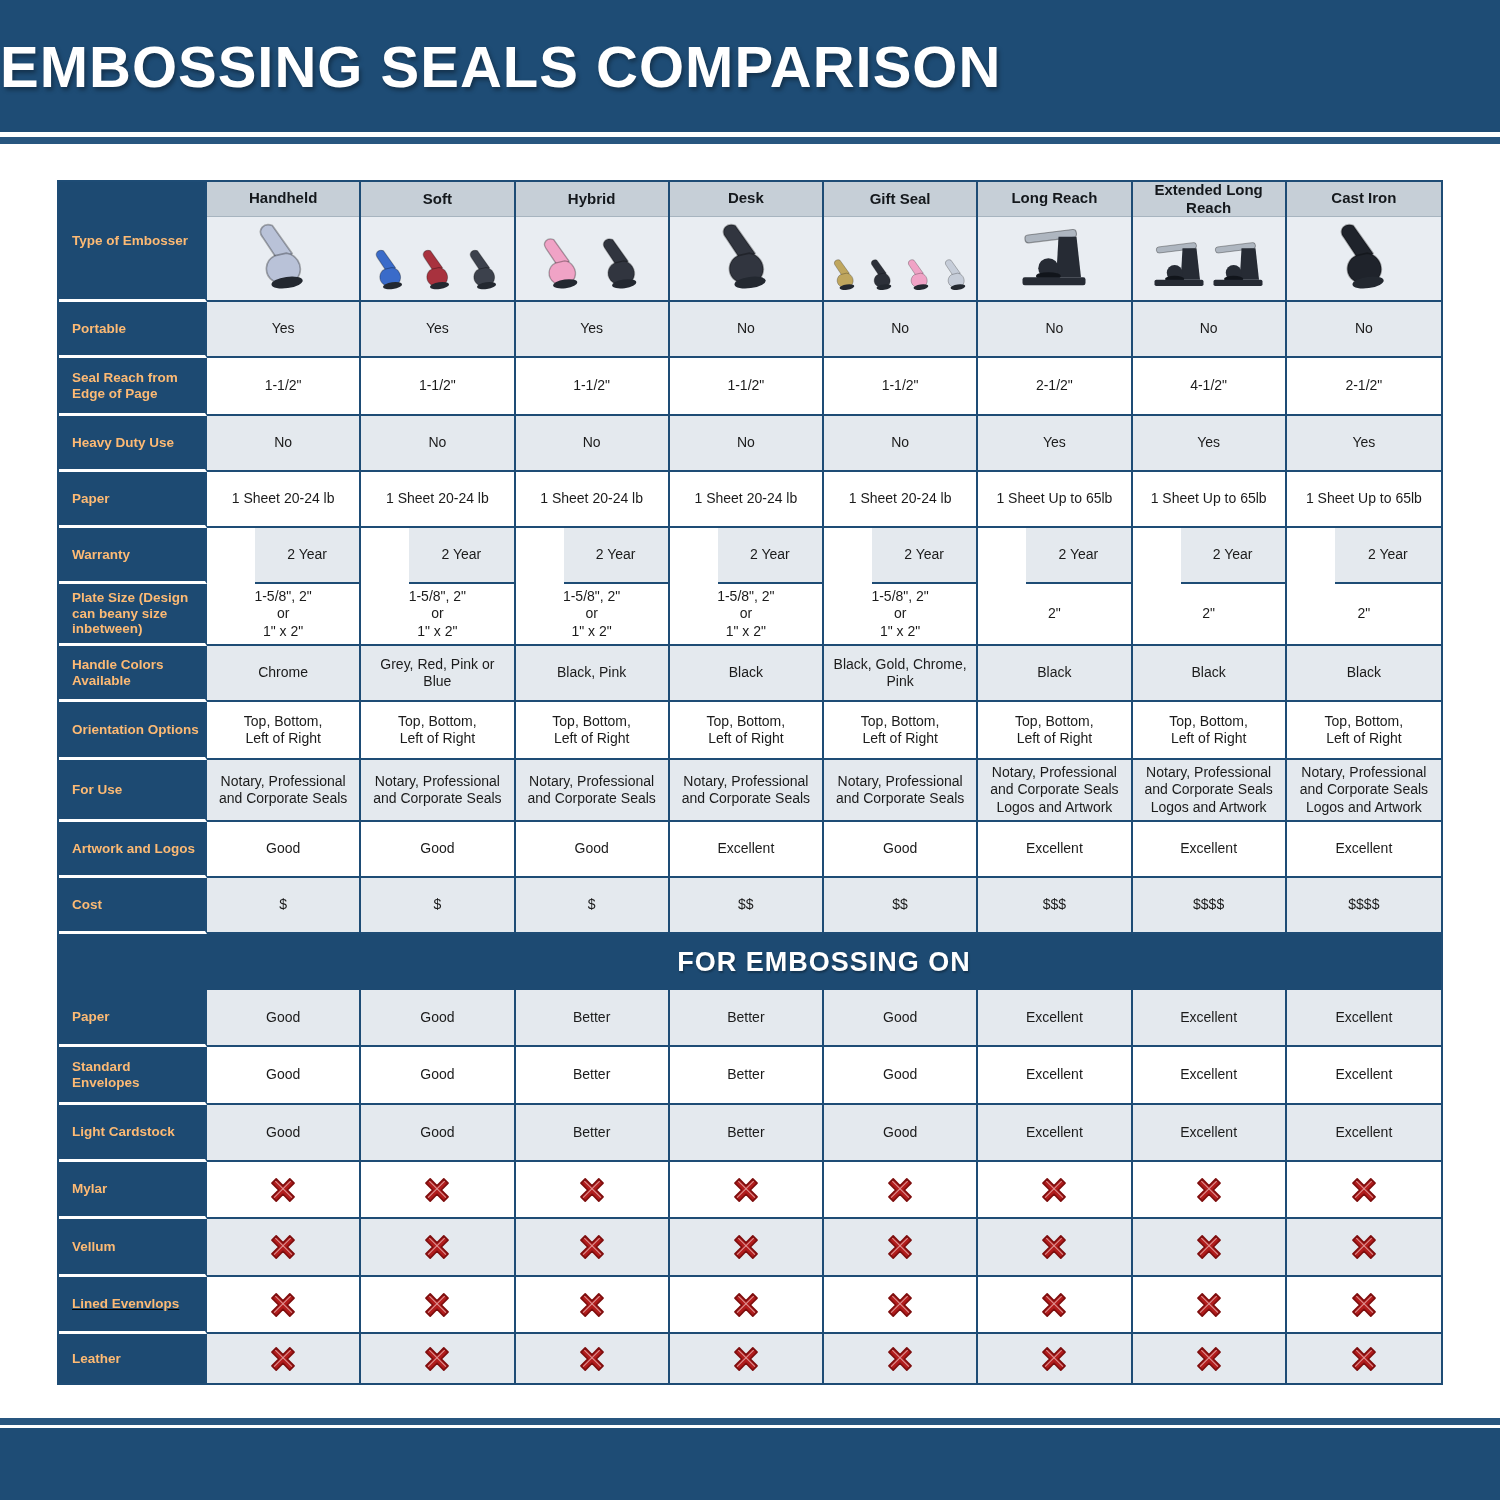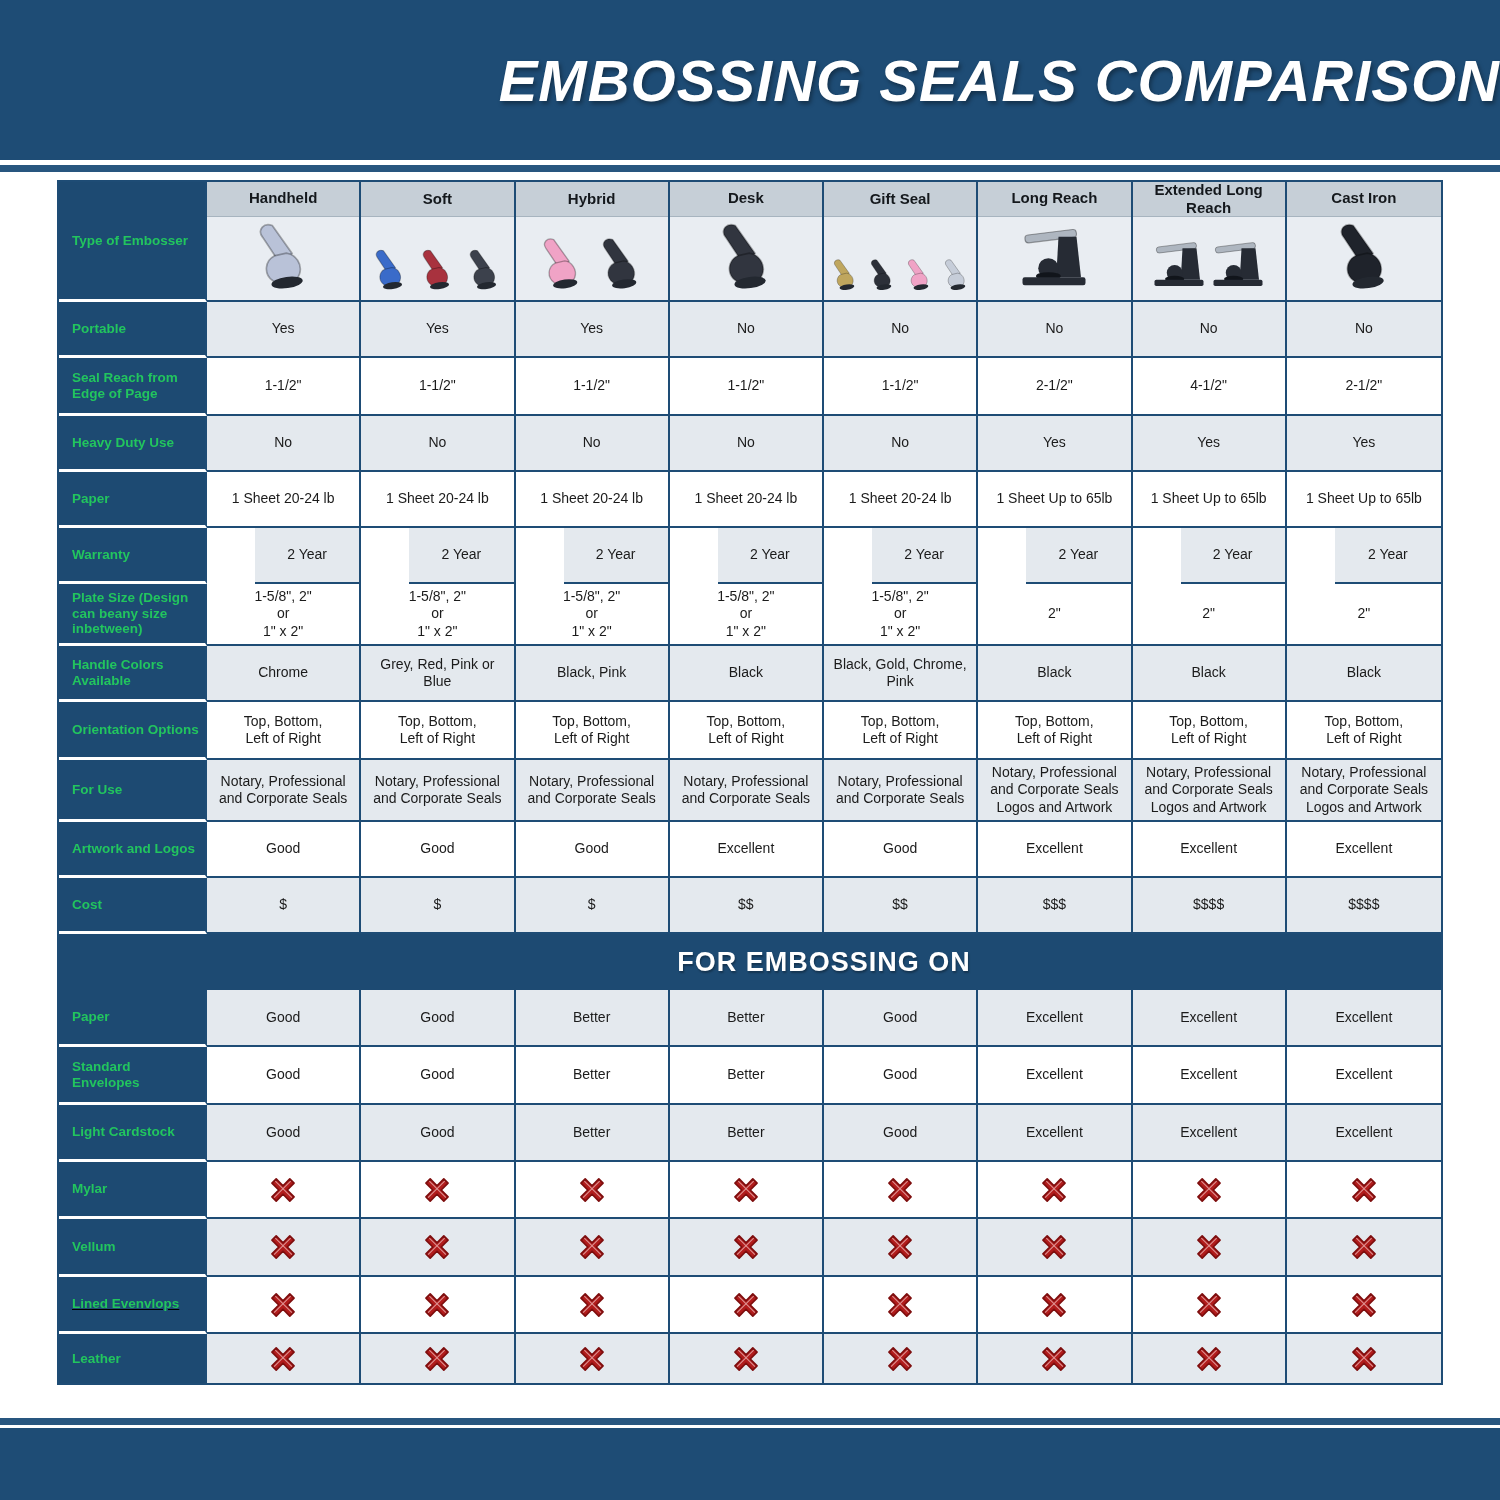--- a/index.html
+++ b/index.html
@@ -1,30 +1,30 @@
 <!DOCTYPE html>
 <html><head>
 <meta charset="utf-8">
 <style>
   html,body{margin:0;padding:0;background:#ffffff;}
   .page{position:relative;width:1500px;height:1500px;background:#ffffff;overflow:hidden;
         font-family:"Liberation Sans",sans-serif;}
-  .title-band{height:160px;background:#1e4c75;display:flex;align-items:center;justify-content:flex-end;font-style:italic;}
+  .title-band{height:132px;background:#1e4c75;display:flex;align-items:center;justify-content:flex-start;}
   .title-band h1{margin:0;color:#ffffff;font-size:58px;font-weight:bold;letter-spacing:1px;
         text-shadow:2px 3px 4px rgba(0,0,0,.35);}
   .stripe{height:7px;background:#28567f;margin-top:5px;}
 
   .tbl{position:absolute;left:57px;right:57px;top:180px;border:2px solid #1e4c75;background:#ffffff;}
   .trow{display:grid;grid-template-columns:148px repeat(8,1fr);}
   .cell{border-right:2px solid #1e4c75;border-bottom:2px solid #1e4c75;box-sizing:border-box;
         display:flex;align-items:center;justify-content:center;text-align:center;
         font-size:14px;color:#1b1b1b;line-height:1.22;white-space:pre-line;padding:2px 4px;overflow:hidden;}
   .trow .cell:last-child{border-right:none;}
   .trow:last-child .cell{border-bottom:none;}
-  .label{background:#1d4a72;color:#22c55e;font-weight:bold;font-size:13.5px;line-height:1.15;
+  .label{background:#1d4a72;color:#fdba74;font-weight:bold;font-size:13.5px;line-height:1.15;
         justify-content:flex-start;text-align:left;padding-left:13px;padding-right:6px;
         border-bottom:3px solid #ffffff;}
   .trow:last-child .label{border-bottom:none;}
   .bg-a{background:#e4e9ee;}
   .bg-b{background:#ffffff;}
   .colcell{padding:0;display:flex;flex-direction:column;align-items:stretch;}
   .chead{height:34px;flex:0 0 34px;background:#c6cfd7;border-bottom:1px solid #a7b4bf;
         display:flex;align-items:center;justify-content:center;
         font-weight:bold;font-size:15px;color:#14181c;}
   .cimg{flex:1;background:#e9edf2;display:flex;align-items:flex-end;justify-content:center;

